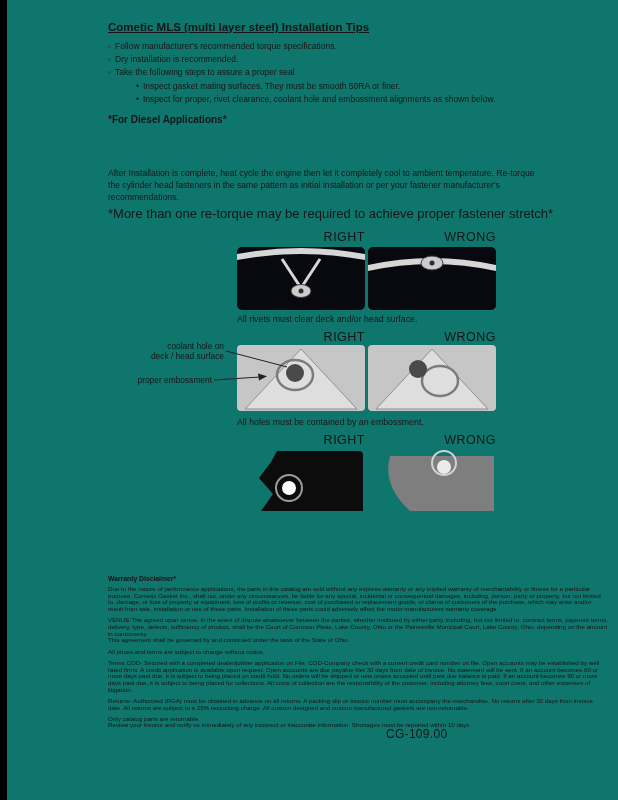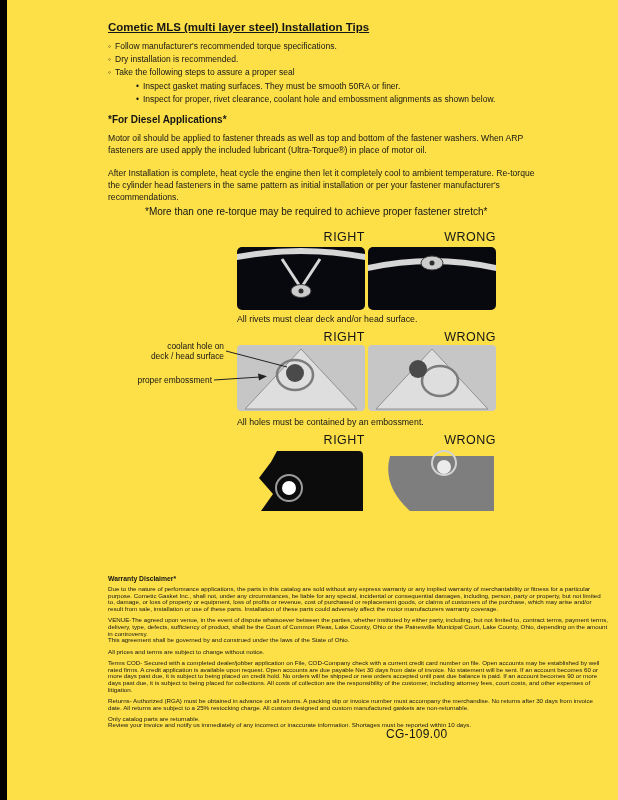--- a/index.html
+++ b/index.html
@@ -1,29 +1,29 @@
 <!DOCTYPE html>
 <html><head>
 <meta charset="utf-8">
 <style>
   * { margin:0; padding:0; box-sizing:border-box; }
   html,body { background:#ffffff; }
   .page {
-    position:relative; width:618px; height:800px; background:#fde047;
+    position:relative; width:618px; height:800px; background:#0f766e;
     font-family:"Liberation Sans", sans-serif; color:#151515; overflow:hidden;
   }
   .abs { position:absolute; }
   .title { font-weight:bold; font-size:11.5px; text-decoration:underline; white-space:nowrap; }
   .tip { font-size:8.5px; line-height:13.2px; white-space:nowrap; }
   .tip::before { content:"◦"; margin-right:4px; }
   .tip.sub { margin-left:28px; }
   .tip.sub::before { content:"•"; margin-right:4px; }
   .h-diesel { font-size:10px; font-weight:bold; white-space:nowrap; }
   .para { font-size:8.6px; line-height:11.8px; }
-  .note { font-size:10px; white-space:nowrap;margin-left:37px; }
+  .note { font-size:13px; white-space:nowrap; }
   .dg-head { font-size:12.5px; letter-spacing:.5px; width:128px; text-align:right; }
   .caption { font-size:8.8px; line-height:11.5px; white-space:nowrap; }
   .caption.wrap { white-space:normal; }
   .small-label { font-size:8.4px; line-height:10px; text-align:right; white-space:pre-line; }
   .fineprint { width:500px; }
   .disc-head { font-size:6.8px; font-weight:bold; margin-bottom:4px; }
   .fineprint p { font-size:6.2px; line-height:6.7px; margin-bottom:4.5px; white-space:pre-line; }
   .footer { font-size:12px; letter-spacing:.3px; white-space:nowrap; }
 </style>
 </head>
@@ -37,21 +37,20 @@
 
   <div class="abs" style="left:108px;top:40px">
     <div class="tip"><span>Follow manufacturer's recommended torque specifications.</span></div>
     <div class="tip"><span>Dry installation is recommended.</span></div>
     <div class="tip"><span>Take the following steps to assure a proper seal</span></div>
     <div class="tip sub"><span>Inspect gasket mating surfaces.  They must be smooth 50RA or finer.</span></div>
     <div class="tip sub"><span>Inspect for proper, rivet clearance, coolant hole and embossment alignments as shown below.</span></div>
   </div>
 
   <div class="abs h-diesel" style="left:108px;top:114px">*For Diesel Applications*</div>
-  <div class="abs para" style="left:108px;top:133px;width:448px">Motor oil should be applied to fastener threads as well as top and bottom of the fastener washers. When ARP fasteners are used apply the included lubricant (Ultra-Torque®) in place of motor oil.</div>
   <div class="abs para" style="left:108px;top:168px;width:428px">After Installation is complete, heat cycle the engine then let it completely cool to ambient temperature. Re-torque the cylinder head fasteners in the same pattern as initial installation or per your fastener manufacturer's recommendations.</div>
   <div class="abs note" style="left:108px;top:206px">*More than one re-torque may be required to achieve proper fastener stretch*</div>
 
   <div class="abs dg-head" style="left:237px;top:230px">RIGHT</div>
   <div class="abs dg-head" style="left:368px;top:230px">WRONG</div>
 
   <div class="abs" style="left:237px;top:247px">
     <svg width="128" height="63" viewBox="0 0 128 63">
       <rect x="0" y="0" width="128" height="63" rx="5" fill="#08080f"></rect>
       <path d="M0,13 Q64,1 128,13 L128,7 Q64,-5 0,7 Z" fill="#d6d6d6"></path>

